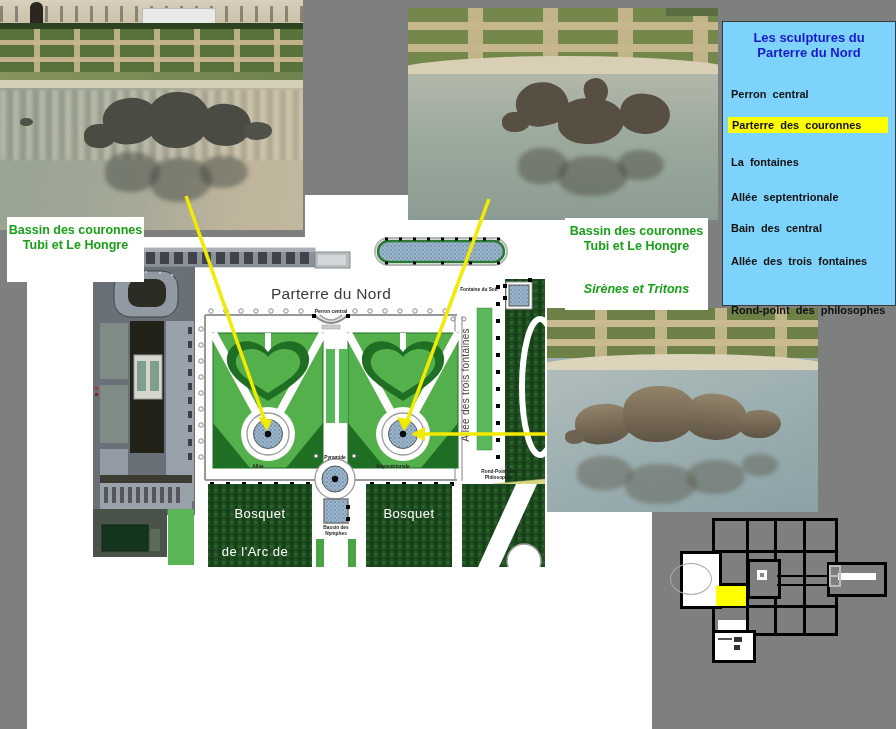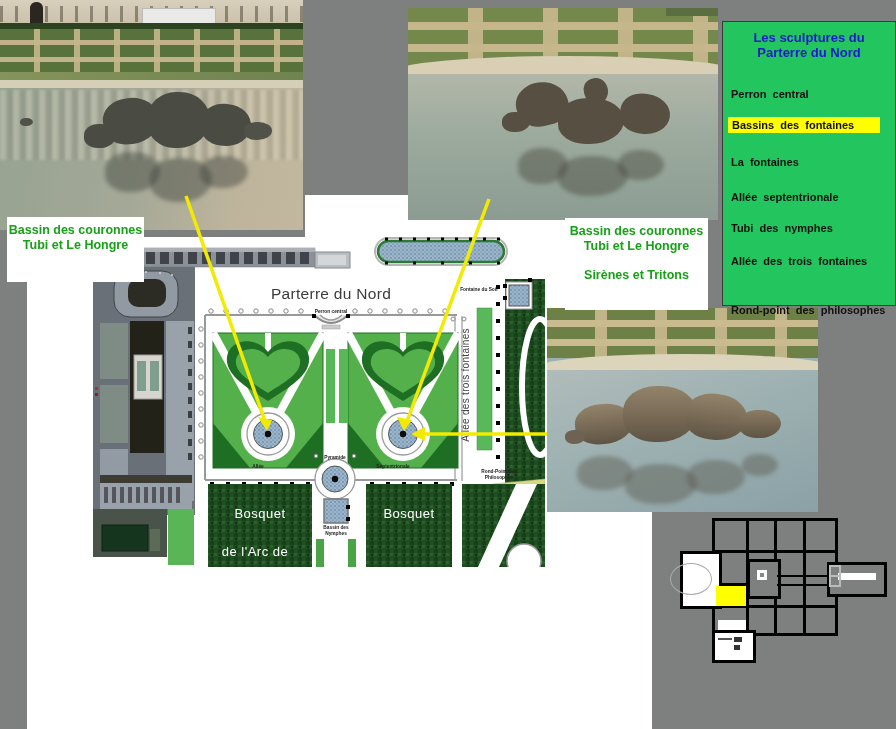--- a/index.html
+++ b/index.html
@@ -4,21 +4,21 @@
 <style>
   html,body{margin:0;padding:0;}
   body{width:896px;height:729px;position:relative;overflow:hidden;
        background:#7e8080;font-family:"Liberation Sans",sans-serif;}
   .abs{position:absolute;}
   .white{background:#ffffff;}
   
   .callout{background:#fff;color:#18a018;font-weight:bold;font-size:12.5px;
            text-align:center;line-height:15px;z-index:4;}
   
-  #menu-panel{left:722px;top:21px;width:172px;height:283px;background:#22c55e;
+  #menu-panel{left:722px;top:21px;width:172px;height:283px;background:#7dd3fc;
               border:1px solid #3a3a3a;z-index:4;}
   #menu-title{position:absolute;top:8px;left:4px;width:164px;text-align:center;
               color:#1a1acc;font-weight:bold;font-size:13px;line-height:15px;}
   .menu-item{position:absolute;left:8px;font-size:11px;font-weight:bold;color:#111;
              word-spacing:3px;white-space:nowrap;cursor:pointer;}
   .menu-item.hl{left:5px;background:#ffff00;padding:2px 26px 2px 4px;}
   
   .photo{overflow:hidden;z-index:3;}
   .blob{position:absolute;border-radius:48% 52% 55% 45%;}
   .refl{opacity:.45;filter:blur(2px);}
@@ -372,30 +372,30 @@
   </div>
 </div>
 
 <div class="abs callout" style="left:7px;top:217px;width:137px;height:59px;padding-top:6px;">
   <div>Bassin des couronnes</div>
   <div>Tubi et Le Hongre</div>
 </div>
 <div class="abs callout" style="left:565px;top:218px;width:143px;height:86px;padding-top:6px;">
   <div>Bassin des couronnes</div>
   <div>Tubi et Le Hongre</div>
-  <div style="margin-top:14px;">Sirènes et Tritons</div>
+  <div style="margin-top:28px;font-style:italic;">Sirènes et Tritons</div>
 </div>
 
 <div class="abs" id="menu-panel">
   <div id="menu-title">Les sculptures du Parterre du Nord</div>
   <div class="menu-item" style="top:66px;">Perron central</div>
-  <div class="menu-item hl" style="top:95px;">Bassins des fontaines</div>
+  <div class="menu-item hl" style="top:95px;">Parterre des couronnes</div>
   <div class="menu-item" style="top:134px;">La fontaines</div>
   <div class="menu-item" style="top:169px;">Allée septentrionale</div>
-  <div class="menu-item" style="top:200px;">Tubi des nymphes</div>
+  <div class="menu-item" style="top:200px;">Bain des central</div>
   <div class="menu-item" style="top:233px;">Allée des trois fontaines</div>
   <div class="menu-item" style="top:282px;">Rond-point des philosophes</div>
 </div>
 
 <div class="abs" id="minimap">
   <div class="bx" style="left:62px;top:13px;width:120px;height:112px;"></div>
   <div class="ln" style="left:96px;top:13px;width:3px;height:115px;"></div>
   <div class="ln" style="left:124px;top:13px;width:3px;height:115px;"></div>
   <div class="ln" style="left:153px;top:13px;width:3px;height:115px;"></div>
   <div class="ln" style="left:62px;top:45px;width:123px;height:3px;"></div>

